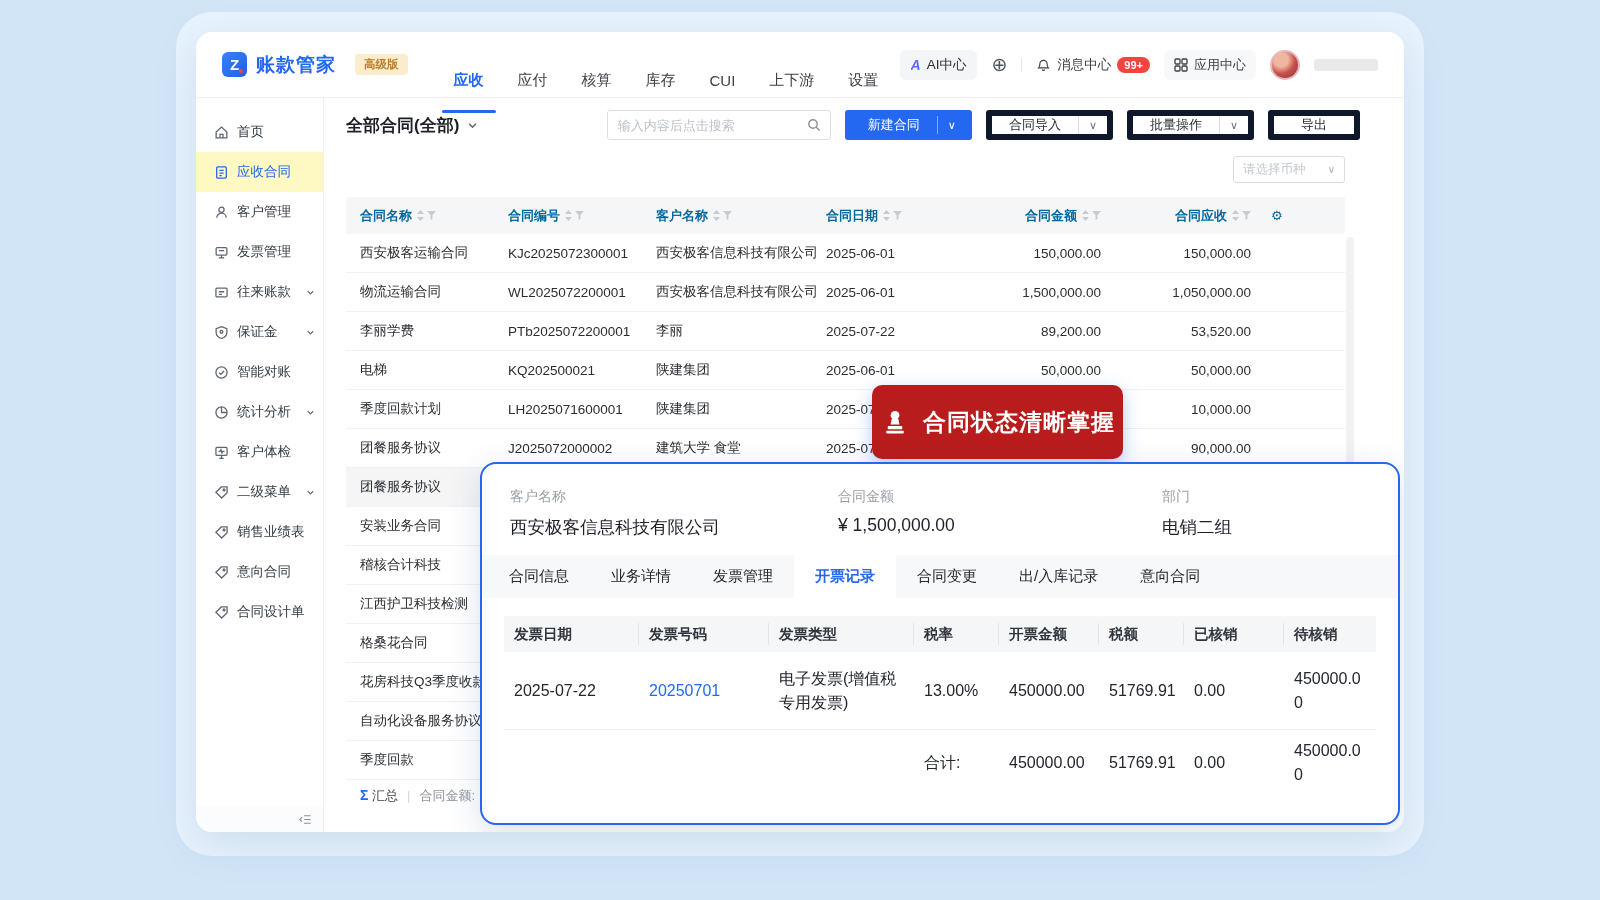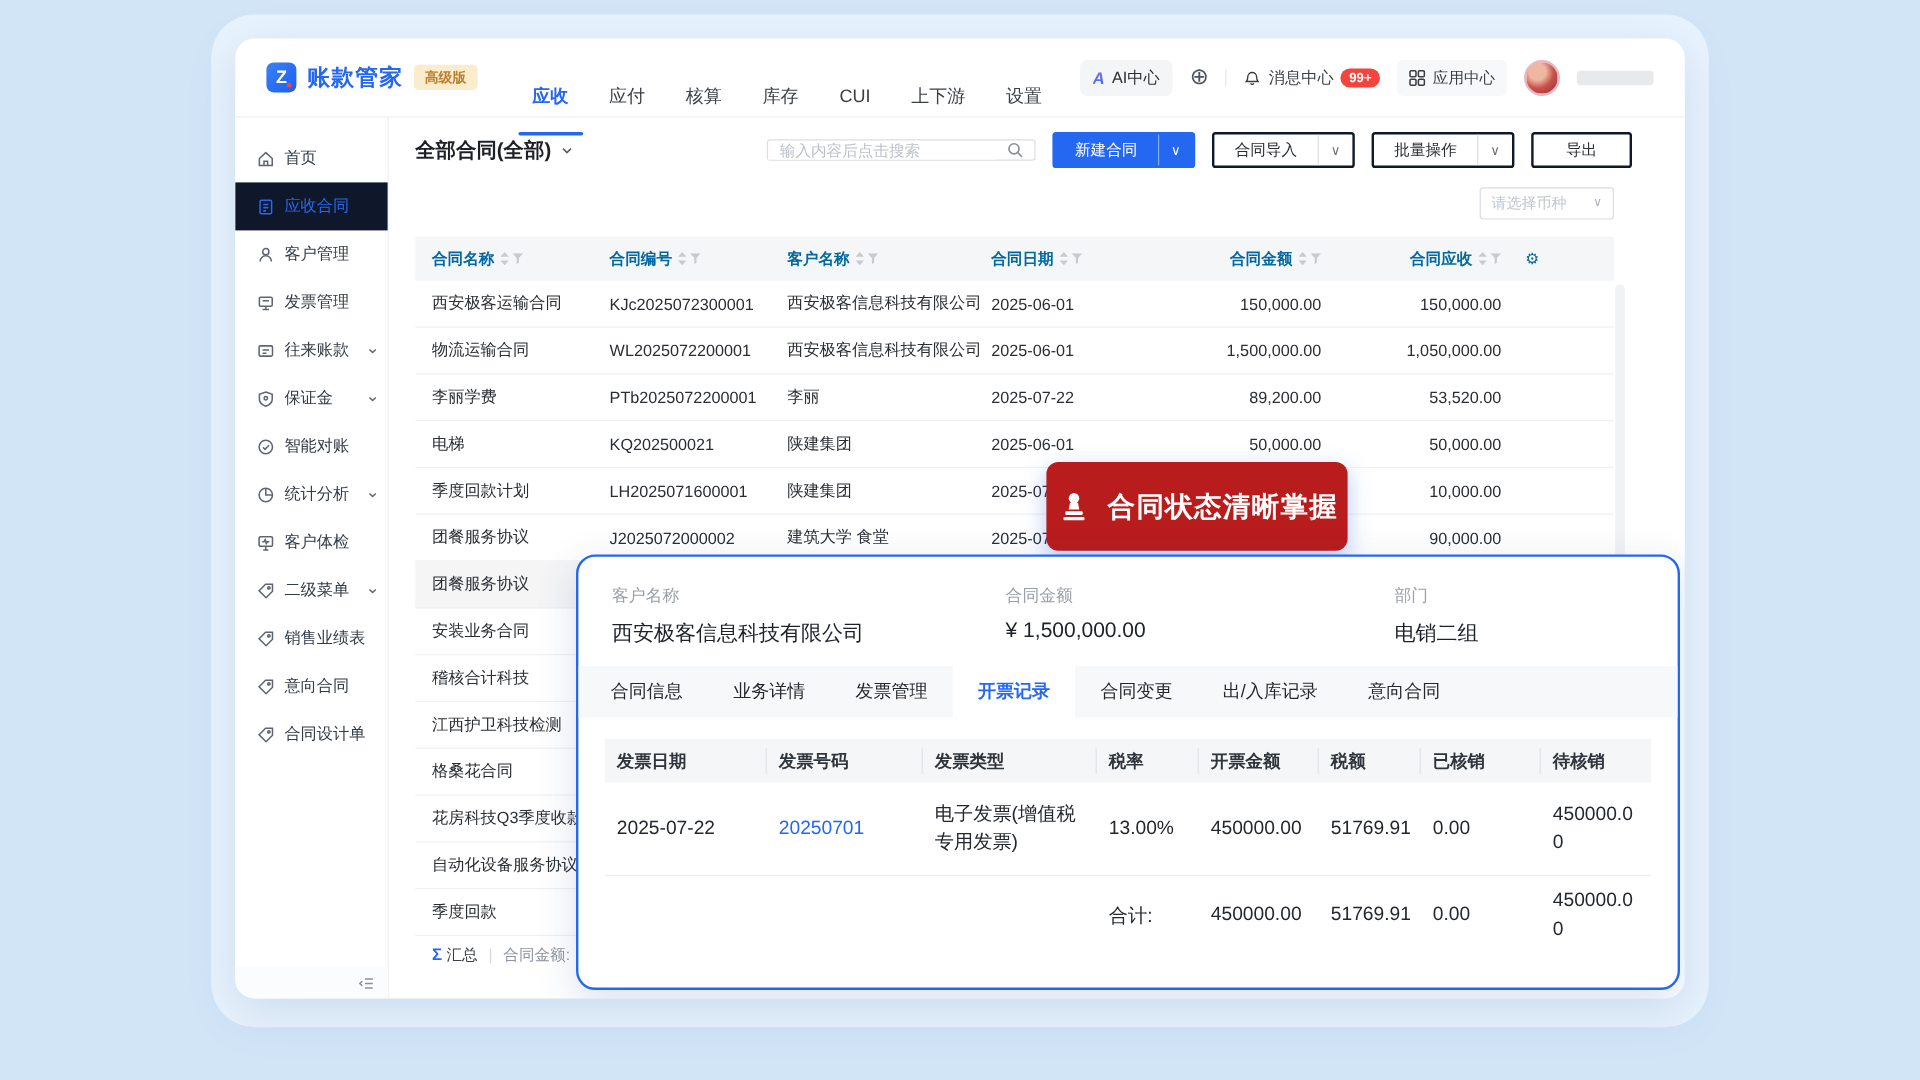--- a/index.html
+++ b/index.html
@@ -20,21 +20,21 @@
     box-shadow:0 12px 40px rgba(80,120,170,.18);
     overflow:hidden;
   }
   
   .hdr { height:66px; display:flex; align-items:center; padding:0 26px; border-bottom:1px solid #efefef; }
   .logo-wrap { display:flex; align-items:center; gap:9px; }
   .logo-mark { width:25px; height:25px; border-radius:6px; background:linear-gradient(135deg,#3a82f7,#1e5ef0);
     color:#fff; font-weight:800; font-size:15px; display:flex; align-items:center; justify-content:center; position:relative; }
   .logo-mark i { position:absolute; right:4px; bottom:4px; width:4px; height:4px; border-radius:50%; background:#f2453d; }
   .logo-name { font-size:19px; font-weight:800; color:#2468f2; letter-spacing:1px; }
-  .premium { font-size:11.5px; background:#faeccd; color:#bc7d2d; padding:3px 9px; border-radius:4px; font-weight:600; }
+  .premium { font-size:11.5px; background:#faeccd; color:#bc7d2d; padding:3px 9px; border-radius:4px; margin-left:10px; font-weight:600; }
   .nav { display:flex; gap:34px; margin-left:46px; height:100%; align-items:center; }
   .nav-item { font-size:15px; color:#3a3f45; position:relative; height:100%; display:flex; align-items:center; cursor:pointer;margin-top:32px; }
   .nav-item.active { color:#2468f2; font-weight:700; }
   .nav-item.active::after { content:""; position:absolute; left:-12px; right:-12px; bottom:0; height:3px; background:#2468f2; border-radius:2px; }
   .hdr-right { margin-left:auto; display:flex; align-items:center; gap:14px; }
   .ai-pill { display:flex; align-items:center; gap:6px; background:#f4f5f7; border-radius:6px; padding:6px 11px; font-size:13.5px; color:#2a2e33; cursor:pointer; }
   .ai-glyph { font-weight:800; font-style:italic; font-size:14px;
     background:linear-gradient(135deg,#8a5cf6,#2f7bf5); -webkit-background-clip:text; background-clip:text; color:transparent; }
   .plus-circ { font-size:19px; color:#4e545d; cursor:pointer; line-height:1; }
   .vdiv { width:1px; height:14px; background:#e3e5e8; }
@@ -43,35 +43,35 @@
   .apps { display:flex; align-items:center; gap:6px; font-size:13px; color:#3a3f45; background:#f7f8fa; padding:6px 10px; border-radius:6px; cursor:pointer; }
   .avatar { width:30px; height:30px; border-radius:50%;
     background:radial-gradient(circle at 35% 30%,#f0b7a0 0 28%,#c8524a 55%,#8e2f3a 100%);
     border:2px solid #e8b7c0; }
   .redacted { width:64px; height:12px; border-radius:3px; background:#e8e9eb; filter:blur(.6px); }
   
   .bodyrow { display:flex; height:734px; }
   .sidebar { width:128px; border-right:1px solid #f0f1f2; padding-top:14px; position:relative; flex:none; }
   .side-item { height:40px; display:flex; align-items:center; gap:8px; padding:0 8px 0 18px; font-size:13.5px; color:#333b44; cursor:pointer; }
   .side-item svg { flex:none; color:#5f6672; }
-  .side-item.active { background:#0f172a; color:#2468f2; }
+  .side-item.active { background:#fef9c3; color:#2468f2; }
   .side-item.active svg { color:#2468f2; }
   .chev { margin-left:auto; color:#9aa1ab; }
   .side-foot { position:absolute; bottom:0; left:0; right:0; height:26px; display:flex; align-items:center; justify-content:flex-end; padding-right:10px; background:#fbfcfd; }
   
   .main { flex:1; padding:12px 44px 0 22px; min-width:0; }
   .toolbar { display:flex; align-items:center; }
   .page-title { font-size:17px; font-weight:700; color:#1d2127; display:flex; align-items:center; gap:8px; cursor:pointer; }
   .page-title .dd { font-size:11px; color:#6b7178; font-weight:400; }
   .tools { margin-left:auto; display:flex; align-items:center; gap:14px; }
-  .search { width:224px; height:18px; border:1px solid #dcdee2; border-radius:3px; display:flex; align-items:center; background:#fff; }
+  .search { width:224px; height:30px; border:1px solid #dcdee2; border-radius:3px; display:flex; align-items:center; background:#fff; }
   .search input { flex:1; border:0; outline:0; font-size:13px; padding:0 10px; color:#2a2e33; font-family:inherit; min-width:0; }
   .search input::placeholder { color:#bcc1c9; }
   .search .mag { width:32px; display:flex; justify-content:center; align-items:center; cursor:pointer; }
-  .btn { height:30px; display:flex; align-items:stretch; border:2px solid #0f172a; border-radius:3px; background:#fff; font-size:13px; color:#2a2e33; cursor:pointer; overflow:hidden; }
+  .btn { height:30px; display:flex; align-items:stretch; border:6px solid #0f172a; border-radius:3px; background:#fff; font-size:13px; color:#2a2e33; cursor:pointer; overflow:hidden; }
   .btn .lbl { display:flex; align-items:center; padding:0 17px; }
   .btn .caret { display:flex; align-items:center; padding:0 10px; border-left:1px solid #dcdee2; color:#6b7178; font-size:11px; }
   .btn.primary { background:#2468f2; border-color:#2468f2; color:#fff; }
   .btn.primary .caret { border-left:1px solid rgba(255,255,255,.45); color:#fff; }
   .btn.plain .lbl { padding:0 27px; }
   .currency-row { display:flex; justify-content:flex-end; margin:16px 15px 0 0; }
   .select { width:112px; height:27px; border:1px solid #d9dce1; border-radius:3px; display:flex; align-items:center; padding:0 9px; font-size:12.5px; color:#c2c7cf; cursor:pointer; }
   .select .dd { margin-left:auto; font-size:10px; color:#aab0b9; }
   
   .tbl { margin:14px 15px 0 0; position:relative; }

